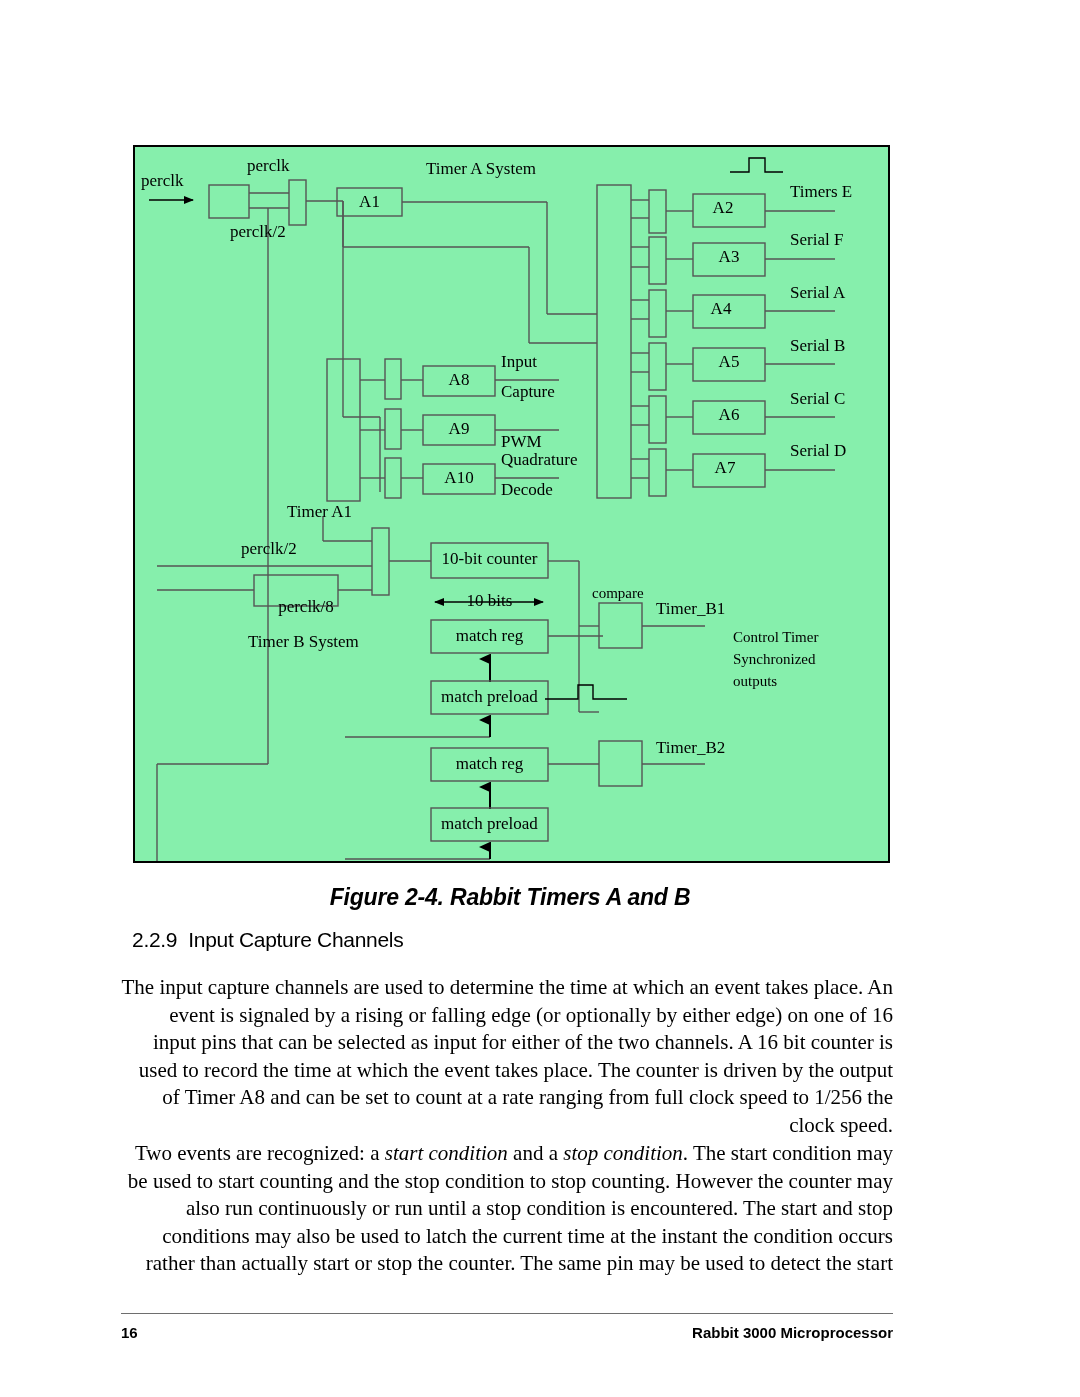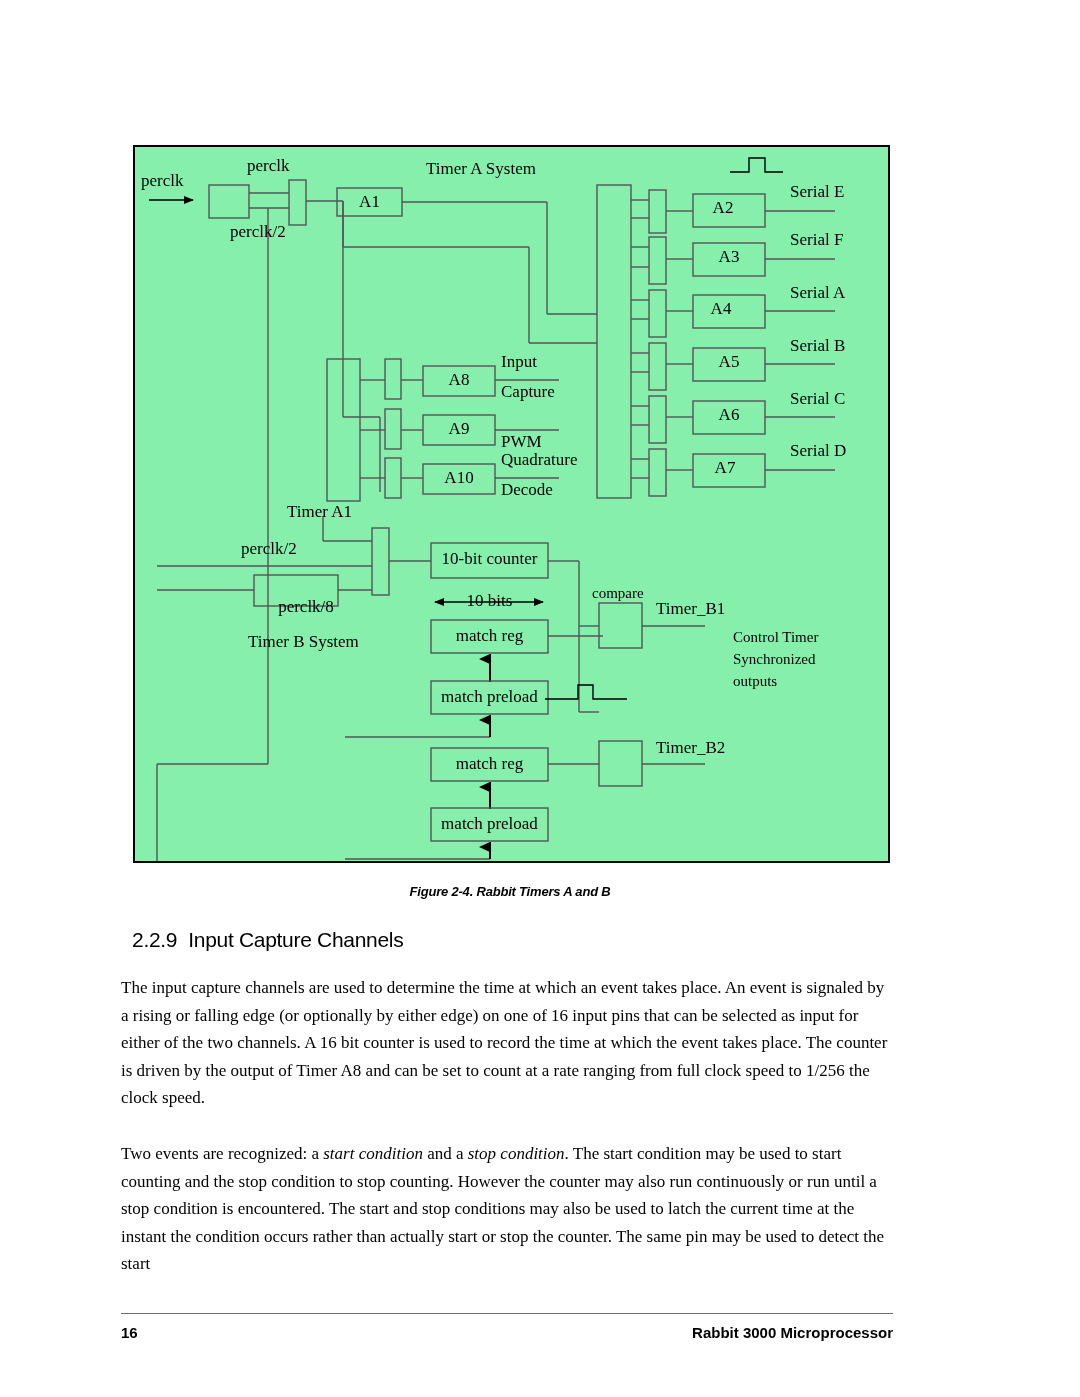--- a/index.html
+++ b/index.html
@@ -51,21 +51,21 @@
   
   #figure-caption {
     position: absolute;
     left: 0;
     top: 884px;
     width: 1020px;
     text-align: center;
     font-family: "Liberation Sans", sans-serif;
     font-weight: bold;
     font-style: italic;
-    font-size: 13px;
+    font-size: 23px;
     letter-spacing: -0.2px;
   }
 
   
   #section-heading {
     position: absolute;
     left: 132px;
     top: 928px;
     font-family: "Liberation Sans", sans-serif;
     font-weight: normal;
@@ -73,23 +73,23 @@
     letter-spacing: -0.3px;
   }
   #section-heading .num { margin-right: 11px; }
 
   
   .body-par {
     position: absolute;
     left: 121px;
     width: 772px;
     font-family: "Liberation Serif", serif;
-    font-size: 17px;
+    font-size: 21px;
     line-height: 27.5px;
-    text-align: left;
+    text-align: right;
   }
   #par-1 { top: 974px; }
   #par-2 { top: 1140px; }
   .body-par i { font-style: italic; }
 
   
   #footer-rule {
     position: absolute;
     left: 121px;
     top: 1313px;
@@ -298,21 +298,21 @@
   <div class="dlabel" style="left:366px; top:303px;">Quadrature</div>
   <div class="dlabel" style="left:366px; top:333px;">Decode</div>
 
   <div class="dlabel box-text" style="left:558px; top:51px; width:60px;">A2</div>
   <div class="dlabel box-text" style="left:558px; top:100px; width:72px;">A3</div>
   <div class="dlabel box-text" style="left:558px; top:152px; width:56px;">A4</div>
   <div class="dlabel box-text" style="left:558px; top:205px; width:72px;">A5</div>
   <div class="dlabel box-text" style="left:558px; top:258px; width:72px;">A6</div>
   <div class="dlabel box-text" style="left:558px; top:311px; width:64px;">A7</div>
 
-  <div class="dlabel" style="left:655px; top:35px;">Serial E</div>
+  <div class="dlabel" style="left:655px; top:35px;">Timers E</div>
   <div class="dlabel" style="left:655px; top:83px;">Serial F</div>
   <div class="dlabel" style="left:655px; top:136px;">Serial A</div>
   <div class="dlabel" style="left:655px; top:189px;">Serial B</div>
   <div class="dlabel" style="left:655px; top:242px;">Serial C</div>
   <div class="dlabel" style="left:655px; top:294px;">Serial D</div>
 
   <div class="dlabel" style="left:152px; top:355px;">Timer A1</div>
   <div class="dlabel" style="left:106px; top:392px;">perclk/2</div>
   <div class="dlabel box-text" style="left:119px; top:432px; width:104px;margin-top:18px;">perclk/8</div>
   <div class="dlabel" style="left:113px; top:485px;">Timer B System</div>

